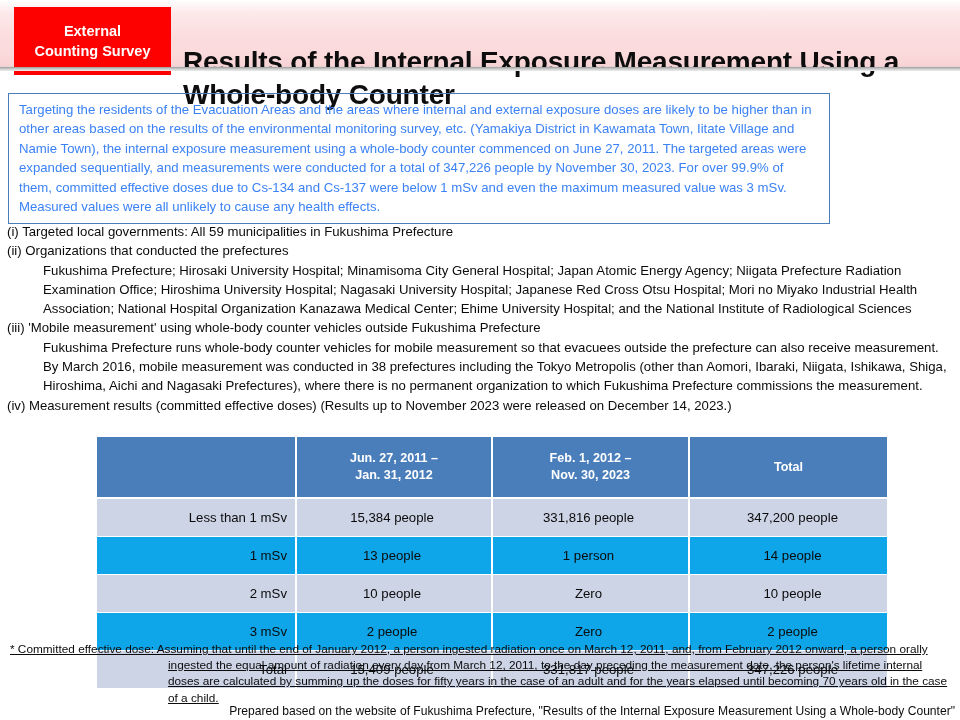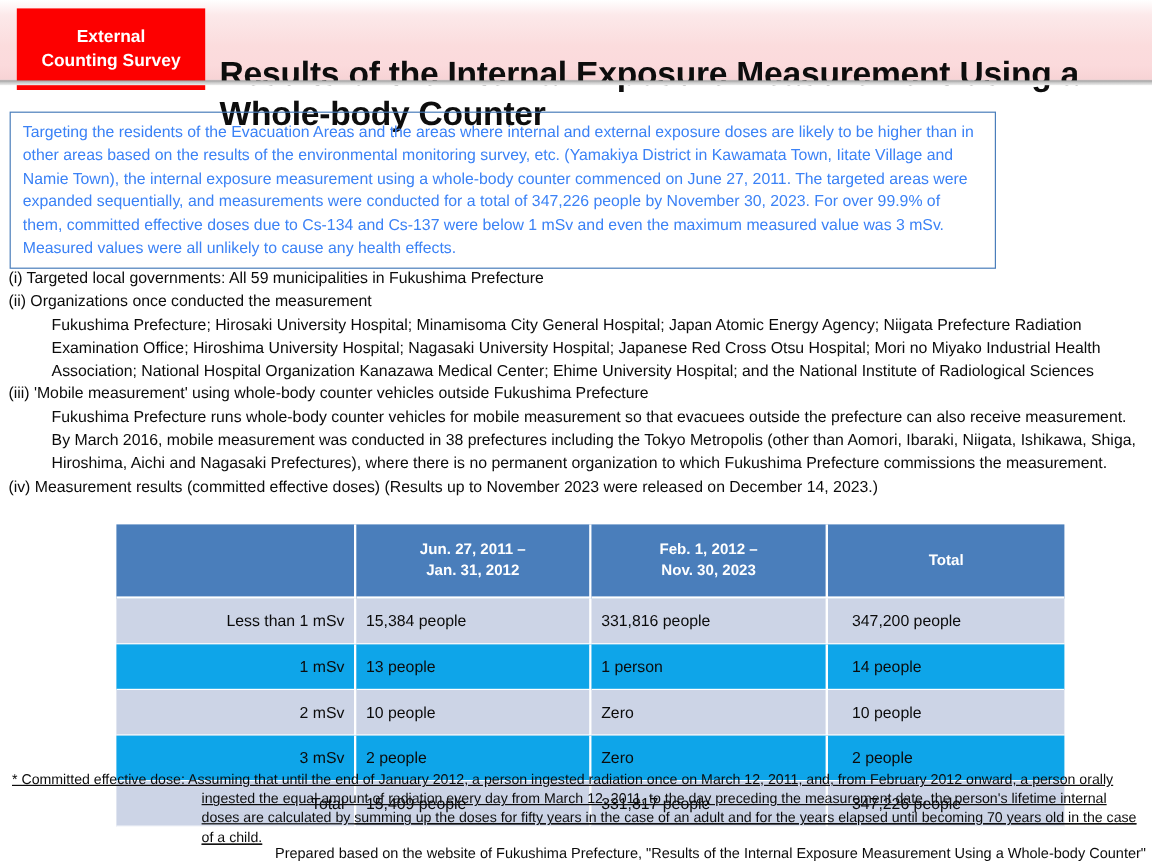--- a/index.html
+++ b/index.html
@@ -114,21 +114,21 @@
     border-bottom: 2px solid #ffffff;
     vertical-align: middle;
   }
   .data-table th:last-child { border-right: none; }
   .data-table th.blank { background: #4a7ebb; }
   .data-table td {
     font-size: 13.2px;
     line-height: 18px;
     height: 29px;
     padding: 4px 12px 4px 8px;
-    text-align: left;
+    text-align: center;
     vertical-align: middle;
     border-right: 2px solid #ffffff;
     border-bottom: 1px solid #ffffff;
     color: #0b0b0b;
   }
   .data-table td:first-child {
     text-align: right;
     padding-right: 8px;
   }
   .data-table td:last-child { border-right: none; padding-left: 20px; }
@@ -175,21 +175,21 @@
     <span>Counting Survey</span>
   </div>
   <div class="header-title">Results of the Internal Exposure Measurement Using a Whole-body Counter</div>
   <div class="header-shadow"></div>
 </div>
 
 <div class="summary-box">Targeting the residents of the Evacuation Areas and the areas where internal and external exposure doses are likely to be higher than in other areas based on the results of the environmental monitoring survey, etc. (Yamakiya District in Kawamata Town, Iitate Village and Namie Town), the internal exposure measurement using a whole-body counter commenced on June 27, 2011. The targeted areas were expanded sequentially, and measurements were conducted for a total of 347,226 people by November 30, 2023. For over 99.9% of them, committed effective doses due to Cs-134 and Cs-137 were below 1 mSv and even the maximum measured value was 3 mSv. Measured values were all unlikely to cause any health effects.</div>
 
 <div class="items">
   <div class="item-line">(i) Targeted local governments: All 59 municipalities in Fukushima Prefecture</div>
-  <div class="item-line">(ii) Organizations once conducted the measurement</div>
+  <div class="item-line">(ii) Organizations that conducted the prefectures</div>
   <div class="item-body">Fukushima Prefecture; Hirosaki University Hospital; Minamisoma City General Hospital; Japan Atomic Energy Agency; Niigata Prefecture Radiation Examination Office; Hiroshima University Hospital; Nagasaki University Hospital; Japanese Red Cross Otsu Hospital; Mori no Miyako Industrial Health Association; National Hospital Organization Kanazawa Medical Center; Ehime University Hospital; and the National Institute of Radiological Sciences</div>
   <div class="item-line">(iii) 'Mobile measurement' using whole-body counter vehicles outside Fukushima Prefecture</div>
   <div class="item-body">Fukushima Prefecture runs whole-body counter vehicles for mobile measurement so that evacuees outside the prefecture can also receive measurement. By March 2016, mobile measurement was conducted in 38 prefectures including the Tokyo Metropolis (other than Aomori, Ibaraki, Niigata, Ishikawa, Shiga, Hiroshima, Aichi and Nagasaki Prefectures), where there is no permanent organization to which Fukushima Prefecture commissions the measurement.</div>
   <div class="item-line">(iv) Measurement results (committed effective doses) (Results up to November 2023 were released on December 14, 2023.)</div>
 </div>
 
 <table class="data-table">
   <colgroup>
     <col class="col-label">
     <col class="col-a">

